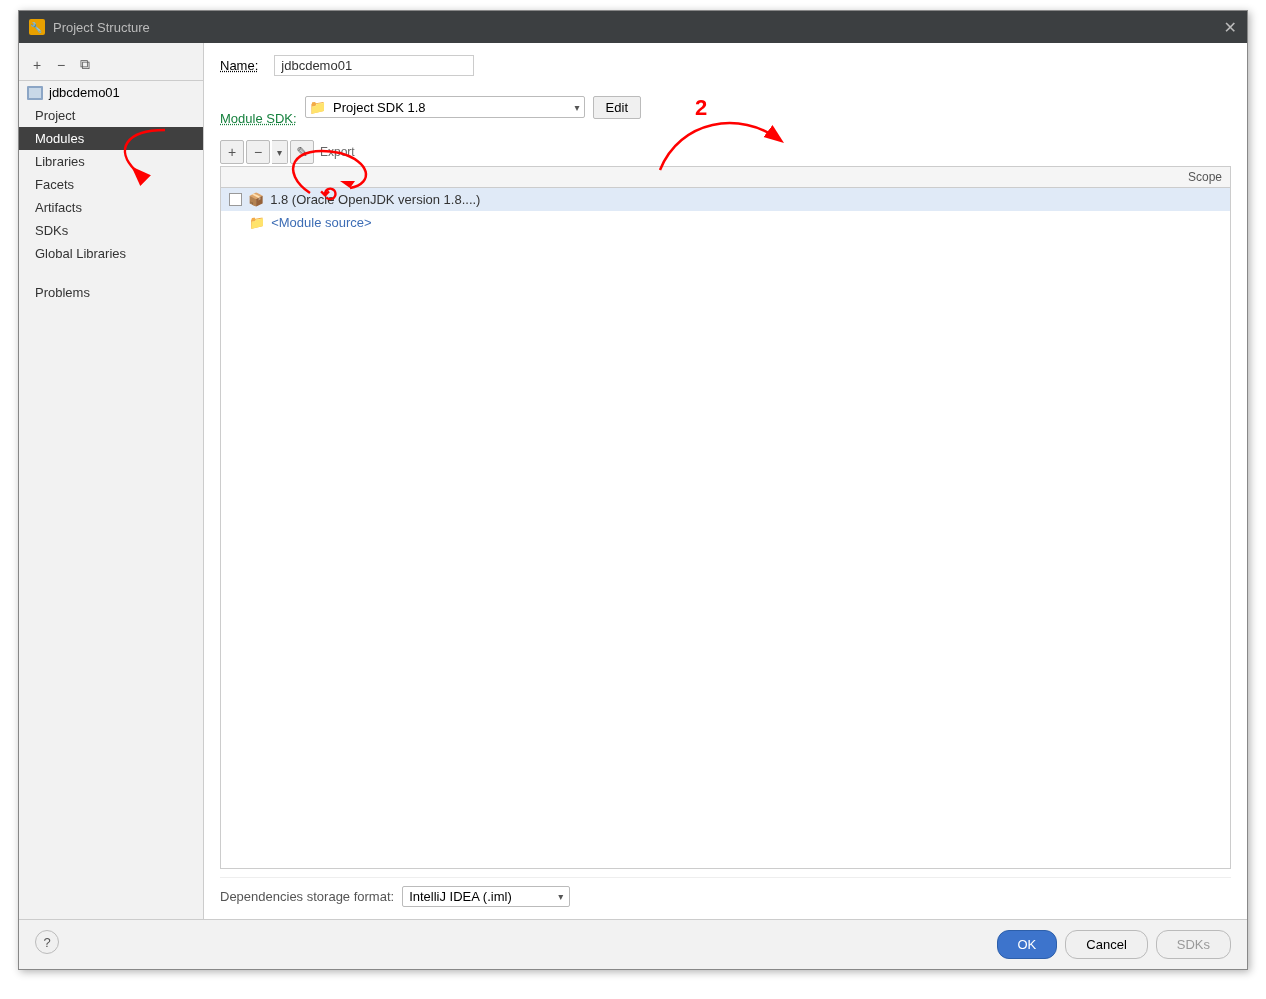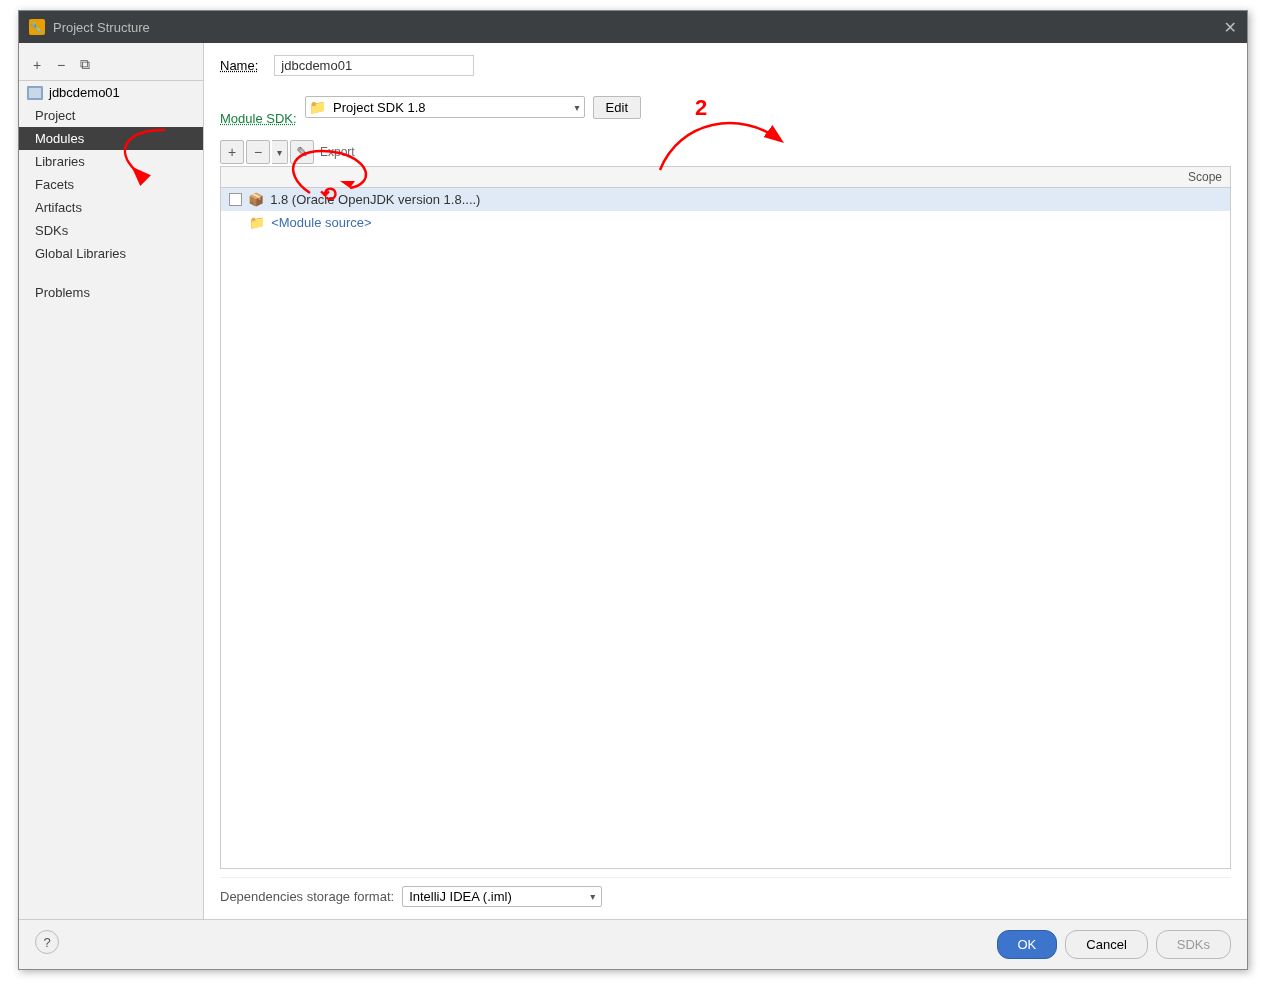--- a/index.html
+++ b/index.html
@@ -366,21 +366,21 @@
       color: #555;
     }
 
     .storage-dropdown {
       display: flex;
       align-items: center;
       border: 1px solid #bbb;
       border-radius: 2px;
       background: #fff;
       padding: 2px 6px;
-      width: 200px;
+      width: 168px;
       cursor: pointer;
       gap: 6px;
     }
 
     .storage-dropdown-text { flex: 1; font-size: 13px; }
     .storage-arrow { font-size: 10px; color: #555; }
 
     
     .dialog-footer {
       display: flex;

